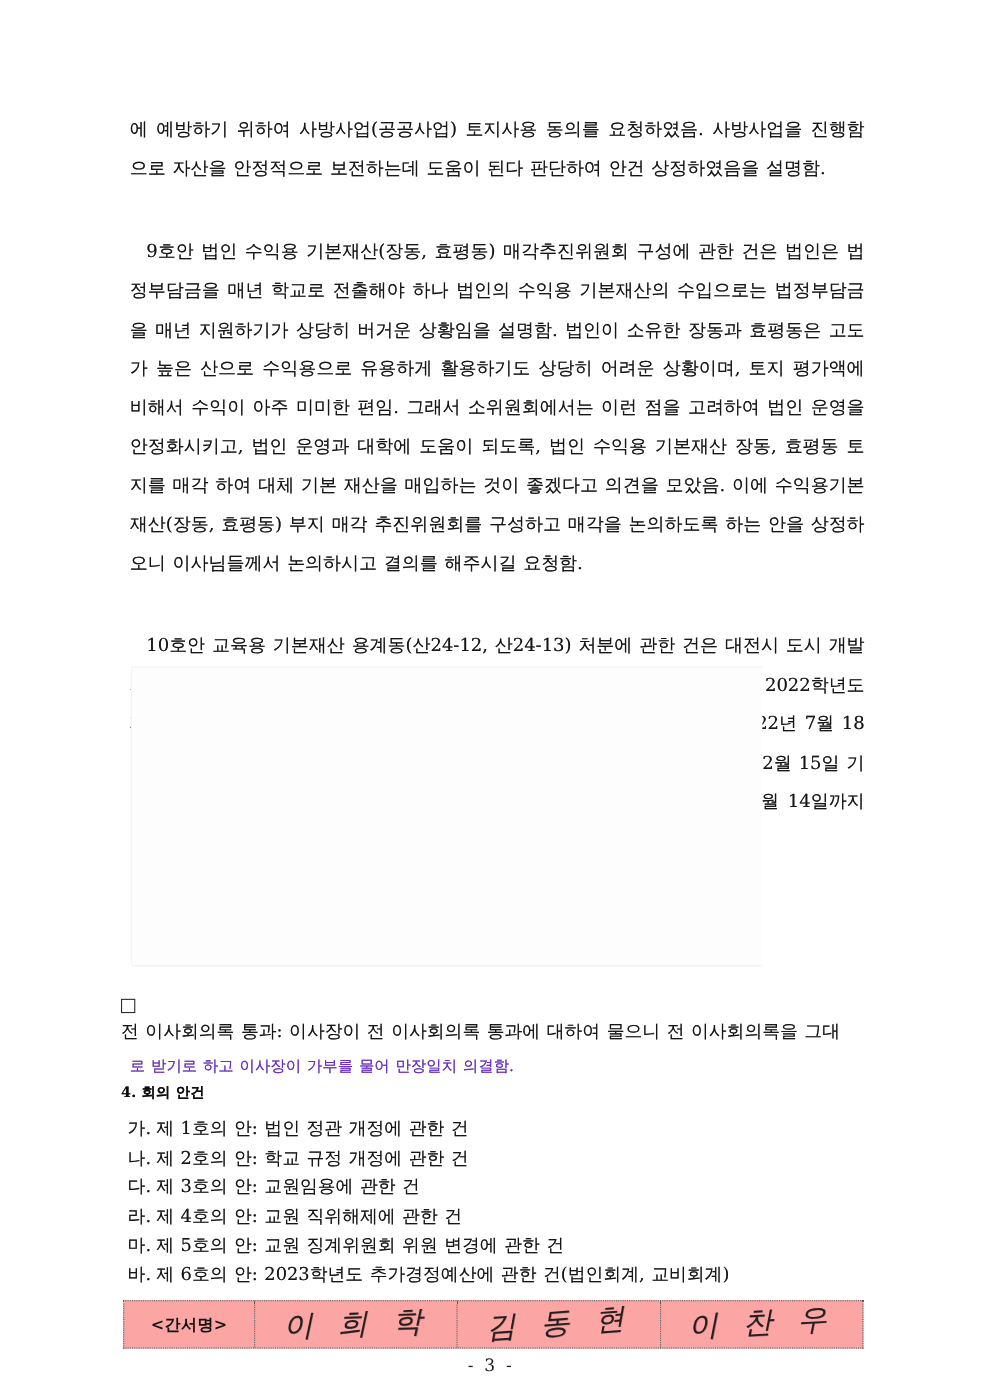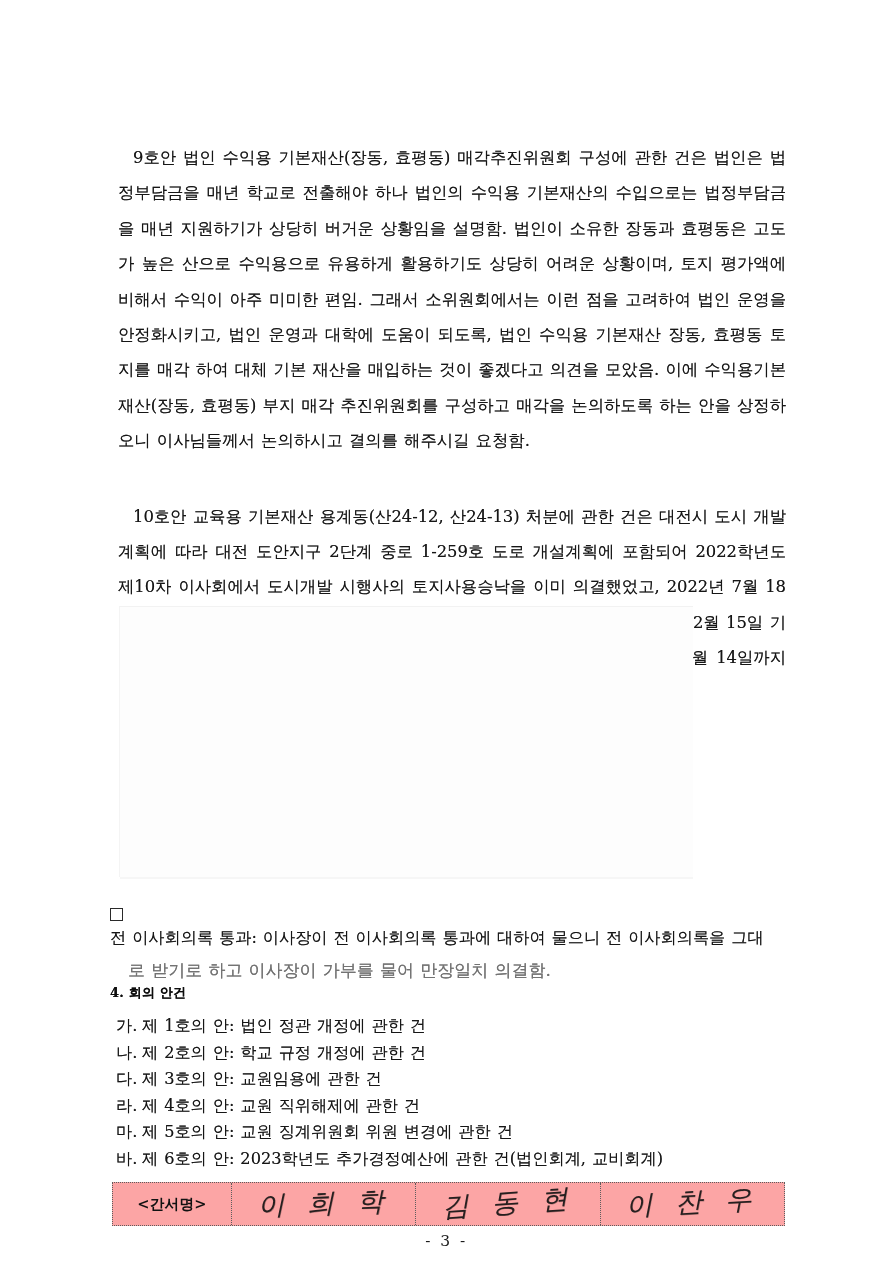--- a/index.html
+++ b/index.html
@@ -91,24 +91,24 @@
   }
   .note-text {
     flex: 1 1 auto;
     text-align: justify;
     text-justify: inter-character;
     color: #161616;
     text-shadow: 0 0 0.4px rgba(0,0,0,0.5);
     word-spacing: 0.8px;
   }
   .note-cont {
-    margin-left: 18px;
-    font-size: 17px;
+    margin-left: 8px;
+    font-size: 14px;
     line-height: 33px;
-    color: #737373;
+    color: #6d28d9;
     text-shadow: 0 0 0.4px rgba(0,0,0,0.5);
     word-spacing: 0.8px;
   }
 
   
   .section-heading {
     position: absolute;
     left: 110px;
     top: 984px;
     font-size: 13px;
@@ -205,20 +205,21 @@
     letter-spacing: 2.5px;
     color: #1b1b1b;
   }
 </style>
 </head>
 <body>
 
 <div class="page">
 
   <div class="body-block">
+    <p class="para">에 예방하기 위하여 사방사업(공공사업) 토지사용 동의를 요청하였음. 사방사업을 진행함으로 자산을 안정적으로 보전하는데 도움이 된다 판단하여 안건 상정하였음을 설명함.</p>
     <p class="para indent">9호안 법인 수익용 기본재산(장동, 효평동) 매각추진위원회 구성에 관한 건은 법인은 법정부담금을 매년 학교로 전출해야 하나 법인의 수익용 기본재산의 수입으로는 법정부담금을 매년 지원하기가 상당히 버거운 상황임을 설명함. 법인이 소유한 장동과 효평동은 고도가 높은 산으로 수익용으로 유용하게 활용하기도 상당히 어려운 상황이며, 토지 평가액에 비해서 수익이 아주 미미한 편임. 그래서 소위원회에서는 이런 점을 고려하여 법인 운영을 안정화시키고, 법인 운영과 대학에 도움이 되도록, 법인 수익용 기본재산 장동, 효평동 토지를 매각 하여 대체 기본 재산을 매입하는 것이 좋겠다고 의견을 모았음. 이에 수익용기본재산(장동, 효평동) 부지 매각 추진위원회를 구성하고 매각을 논의하도록 하는 안을 상정하오니 이사님들께서 논의하시고 결의를 해주시길 요청함.</p>
     <p class="para indent">10호안 교육용 기본재산 용계동(산24-12, 산24-13) 처분에 관한 건은 대전시 도시 개발계획에 따라 대전 도안지구 2단계 중로 1-259호 도로 개설계획에 포함되어 2022학년도 제10차 이사회에서 도시개발 시행사의 토지사용승낙을 이미 의결했었고, 2022년 7월 18일 위 토지에 대하여 교육부의 승인을 받고(조건: 6개월 이내에 처분/2023년 2월 15일 기한을 1년 연장받음) 도시개발 주식회사에 토지사용 승낙하였으며 2024년 2월 14일까지 처분하여야 함을 설명함.</p>
   </div>
 
   <div class="blank-region"></div>
 
   <div class="note-block">
     <div class="note-line">
       <span class="checkbox-glyph"></span>
       <span class="note-text">전 이사회의록 통과: 이사장이 전 이사회의록 통과에 대하여 물으니 전 이사회의록을 그대</span>

